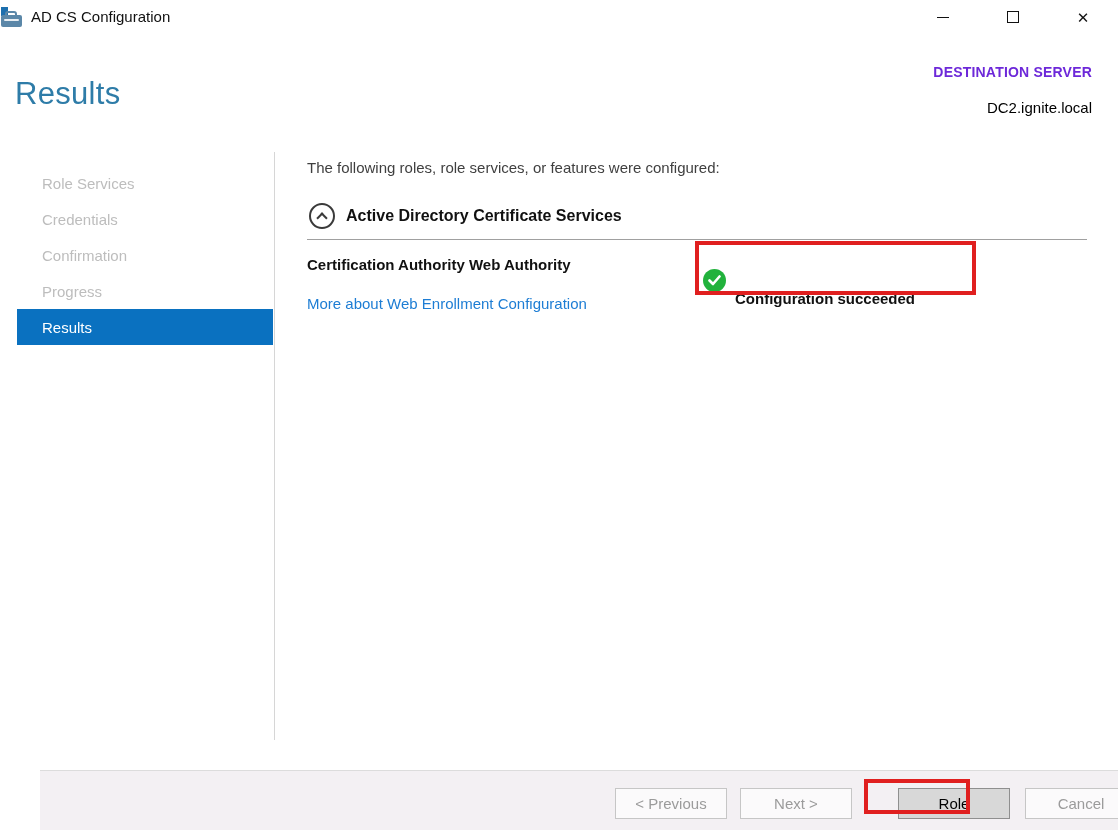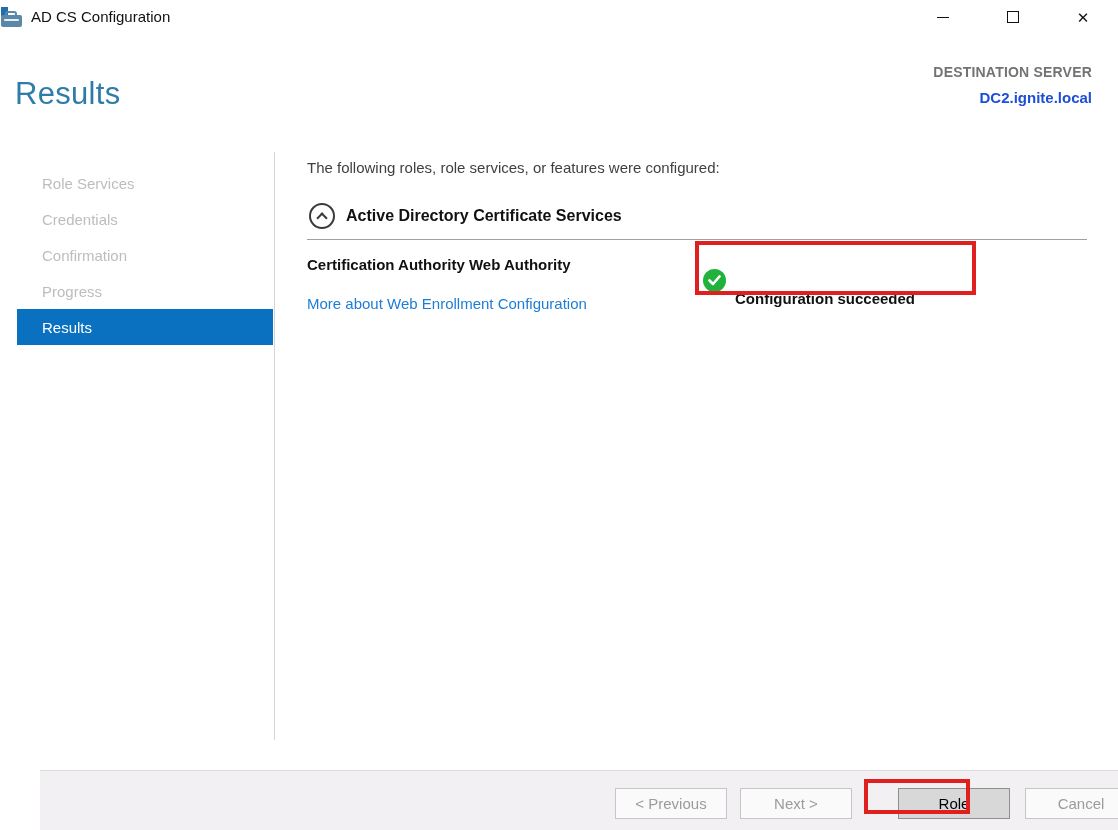--- a/index.html
+++ b/index.html
@@ -17,22 +17,22 @@
   .title-text { position: absolute; left: 31px; top: 8px; font-size: 15px; color: #111111; }
   .win-controls { position: absolute; right: 0; top: 0; height: 34px; display: flex; }
   .win-btn { width: 70px; height: 34px; display: flex; align-items: center; justify-content: center; color: #111; cursor: default; }
   .glyph-min { display: block; width: 12px; height: 1px; background: #111; }
   .glyph-max { display: block; width: 12px; height: 12px; border: 1px solid #111; background: transparent; }
   .glyph-close { font-size: 15px; line-height: 1; color: #111; }
 
   
   .page-title { position: absolute; left: 15px; top: 76px; font-size: 31px; font-weight: 300; color: #2e7ca8; letter-spacing: 0.3px; }
   .dest-block { position: absolute; right: 26px; top: 64px; text-align: right; }
-  .dest-label { font-size: 14px; font-weight: bold; color: #737373; letter-spacing: 0.2px; }
-  .dest-server { margin-top: 9px; font-size: 15px; font-weight: bold; color: #1d4ed8; }
+  .dest-label { font-size: 14px; font-weight: bold; color: #6d28d9; letter-spacing: 0.2px; }
+  .dest-server { margin-top: 19px; font-size: 15px; font-weight: normal; color: #000000; }
 
   
   .sidebar { position: absolute; left: 17px; top: 165px; width: 256px; }
   .side-item { height: 36px; display: flex; align-items: center; padding-left: 25px; font-size: 15px; color: #bdbdbd; cursor: default; }
   .side-item.selected { background: #0a71c0; color: #ffffff; cursor: pointer; }
   .v-divider { position: absolute; left: 274px; top: 152px; width: 1px; height: 588px; background: #d6d6d6; }
 
   
   .content-intro { position: absolute; left: 307px; top: 159px; font-size: 15px; color: #3f3f3f; }
   .section-header { position: absolute; left: 309px; top: 203px; display: flex; align-items: center; }

